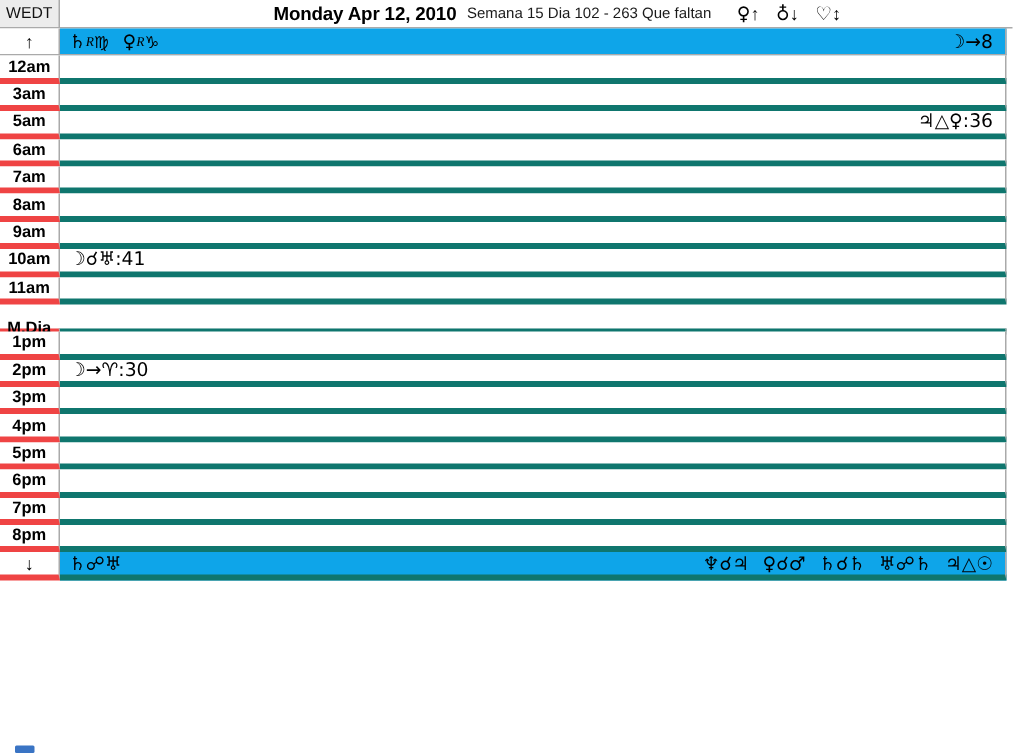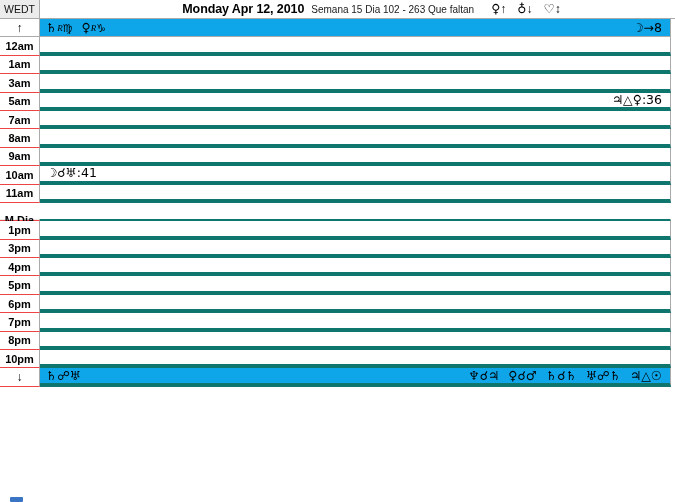--- a/index.html
+++ b/index.html
@@ -83,21 +83,21 @@
     display: flex;
     height: 18.4px;
     box-sizing: border-box;
     align-items: stretch;
   }
   .row .label {
     width: 40px;
     min-width: 40px;
     box-sizing: border-box;
     border-right: 1px solid #aaaaaa;
-    border-bottom: 1px solid #ef4444;
+    border-bottom: 4px solid #ef4444;
     display: flex;
     align-items: center;
     justify-content: center;
     font-weight: bold;
     font-size: 11px;
     background: #ffffff;
   }
   .row .cell {
     flex: 1;
     box-sizing: border-box;
@@ -194,32 +194,32 @@
         <div class="cell">
           <span class="ev left"><span><span class="glyph">♄</span><span class="retro">R</span><span class="glyph-sm">♍</span></span><span class="evgap"></span><span><span class="glyph">♀</span><span class="retro">R</span><span class="glyph-sm">♑</span></span></span>
           <span class="ev right"><span class="glyph">☽→8</span></span>
         </div>
       </div>
       <div class="row">
         <div class="label">12am</div>
         <div class="cell"></div>
       </div>
       <div class="row">
-        <div class="label">1am</div>
-        <div class="cell"></div>
-      </div>
-      <div class="row">
         <div class="label">3am</div>
         <div class="cell"></div>
       </div>
       <div class="row">
         <div class="label">5am</div>
         <div class="cell">
           <span class="ev right"><span class="glyph">♃△♀:36</span></span>
         </div>
+      </div>
+      <div class="row">
+        <div class="label">6am</div>
+        <div class="cell"></div>
       </div>
       <div class="row">
         <div class="label">7am</div>
         <div class="cell"></div>
       </div>
       <div class="row">
         <div class="label">8am</div>
         <div class="cell"></div>
       </div>
       <div class="row">
@@ -238,20 +238,26 @@
       </div>
       <div class="row alt">
         <div class="label">M.Dia</div>
         <div class="cell"></div>
       </div>
       <div class="row">
         <div class="label">1pm</div>
         <div class="cell"></div>
       </div>
       <div class="row">
+        <div class="label">2pm</div>
+        <div class="cell">
+          <span class="ev left"><span class="glyph">☽→♈:30</span></span>
+        </div>
+      </div>
+      <div class="row">
         <div class="label">3pm</div>
         <div class="cell"></div>
       </div>
       <div class="row">
         <div class="label">4pm</div>
         <div class="cell"></div>
       </div>
       <div class="row">
         <div class="label">5pm</div>
         <div class="cell"></div>
@@ -259,24 +265,20 @@
       <div class="row">
         <div class="label">6pm</div>
         <div class="cell"></div>
       </div>
       <div class="row">
         <div class="label">7pm</div>
         <div class="cell"></div>
       </div>
       <div class="row">
         <div class="label">8pm</div>
-        <div class="cell"></div>
-      </div>
-      <div class="row">
-        <div class="label">10pm</div>
         <div class="cell"></div>
       </div>
       <div class="row edge bottom">
         <div class="label">↓</div>
         <div class="cell">
           <span class="ev left"><span class="glyph">♄☍♅</span></span>
           <span class="ev right multi"><span class="glyph">♆☌♃</span><span class="evgap"></span><span class="glyph">♀☌♂</span><span class="evgap"></span><span class="glyph">♄☌♄</span><span class="evgap"></span><span class="glyph">♅☍♄</span><span class="evgap"></span><span class="glyph">♃△☉</span></span>
         </div>
       </div>
     </div>

